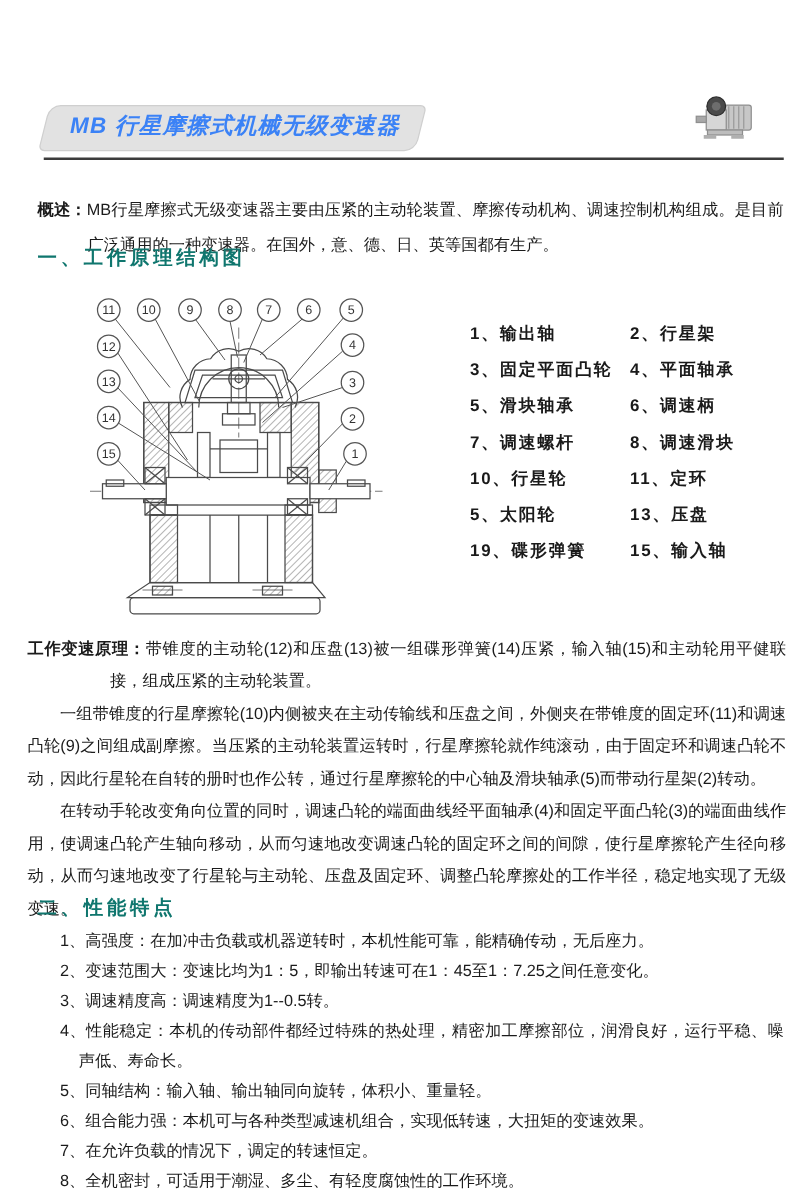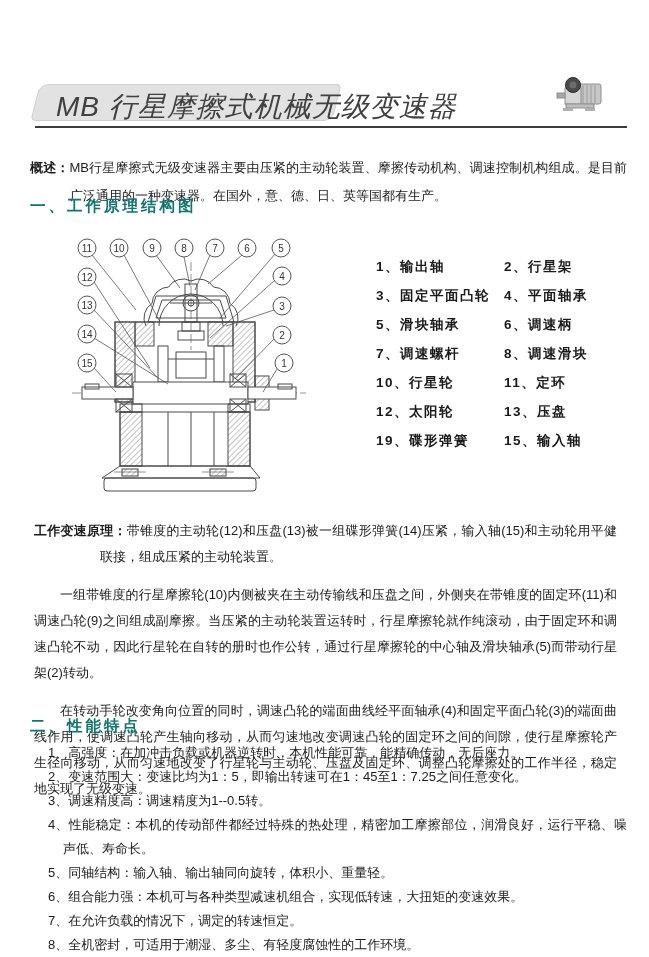--- a/index.html
+++ b/index.html
@@ -7,22 +7,22 @@
     position:relative;width:649px;height:957px;background:#ffffff;overflow:hidden;
     font-family:"Liberation Sans","DejaVu Sans",sans-serif;color:#1b1b1b;
   }
   
   .banner{position:absolute;left:35px;top:84px;width:302px;height:37px;}
   .banner-bg{
     position:absolute;inset:0;background:#e2e2e2;border:1px solid #cfcfcf;
     transform:skewX(-14deg);border-radius:9px 5px 9px 5px;
   }
   .banner-text{
-    position:absolute;left:21px;top:4px;font-size:28px;font-weight:normal;font-style:italic;
-    letter-spacing:1px;color:#404040;white-space:nowrap;
+    position:absolute;left:21px;top:4px;font-size:18px;font-weight:bold;font-style:italic;
+    letter-spacing:1px;color:#3b82f6;white-space:nowrap;
   }
   .rule{position:absolute;left:35px;top:126px;width:592px;height:2px;background:#3c3c3c;}
   .motor{position:absolute;left:553px;top:72px;width:54px;height:48px;}
   
   .overview{
     position:absolute;left:30px;right:22px;top:141px;font-size:13px;line-height:28px;
     text-align:justify;padding-left:40px;text-indent:-40px;
   }
   .ov-label{font-weight:bold;}
   .h1,.h2{position:absolute;left:30px;font-size:15.5px;font-weight:bold;letter-spacing:3px;color:#0f766e;}
@@ -33,21 +33,21 @@
   .diagram text{font-size:10px;fill:#333;font-family:"Liberation Sans","DejaVu Sans",sans-serif;}
   
   .parts{
     position:absolute;left:376px;top:252px;width:254px;
     display:grid;grid-template-columns:128px 1fr;
     font-size:13.5px;font-weight:bold;letter-spacing:1.5px;color:#1a1a1a;
   }
   .part{line-height:29px;height:29px;white-space:nowrap;}
   
   .principle-block{position:absolute;left:22px;right:20px;top:506px;font-size:13px;line-height:26px;text-align:justify;}
-  .principle-block p{margin:12px;}
+  .principle-block p{margin:0;}
   .p-hang{margin-left:8px;padding-left:66px;text-indent:-66px;}
   .p-label{font-weight:bold;}
   .p-ind{text-indent:26px;}
   
   .features{position:absolute;left:48px;right:22px;top:741px;font-size:13px;line-height:24px;text-align:justify;}
   .feature{padding-left:15px;text-indent:-15px;}
 </style>
 </head>
 <body>
 
@@ -240,21 +240,21 @@
     <div class="part">1、输出轴</div>
     <div class="part">2、行星架</div>
     <div class="part">3、固定平面凸轮</div>
     <div class="part">4、平面轴承</div>
     <div class="part">5、滑块轴承</div>
     <div class="part">6、调速柄</div>
     <div class="part">7、调速螺杆</div>
     <div class="part">8、调速滑块</div>
     <div class="part">10、行星轮</div>
     <div class="part">11、定环</div>
-    <div class="part">12、太阳轮</div>
+    <div class="part">5、太阳轮</div>
     <div class="part">13、压盘</div>
     <div class="part">19、碟形弹簧</div>
     <div class="part">15、输入轴</div>
   </div>
 
   <div class="principle-block">
     <p class="p-hang"><span class="p-label">工作变速原理：</span><span>带锥度的主动轮(12)和压盘(13)被一组碟形弹簧(14)压紧，输入轴(15)和主动轮用平健联接，组成压紧的主动轮装置。</span></p>
     <p class="p-ind">一组带锥度的行星摩擦轮(10)内侧被夹在主动传输线和压盘之间，外侧夹在带锥度的固定环(11)和调速凸轮(9)之间组成副摩擦。当压紧的主动轮装置运转时，行星摩擦轮就作纯滚动，由于固定环和调速凸轮不动，因此行星轮在自转的册时也作公转，通过行星摩擦轮的中心轴及滑块轴承(5)而带动行星架(2)转动。</p>
     <p class="p-ind">在转动手轮改变角向位置的同时，调速凸轮的端面曲线经平面轴承(4)和固定平面凸轮(3)的端面曲线作用，使调速凸轮产生轴向移动，从而匀速地改变调速凸轮的固定环之间的间隙，使行星摩擦轮产生径向移动，从而匀速地改变了行星轮与主动轮、压盘及固定环、调整凸轮摩擦处的工作半径，稳定地实现了无级变速。</p>
   </div>

